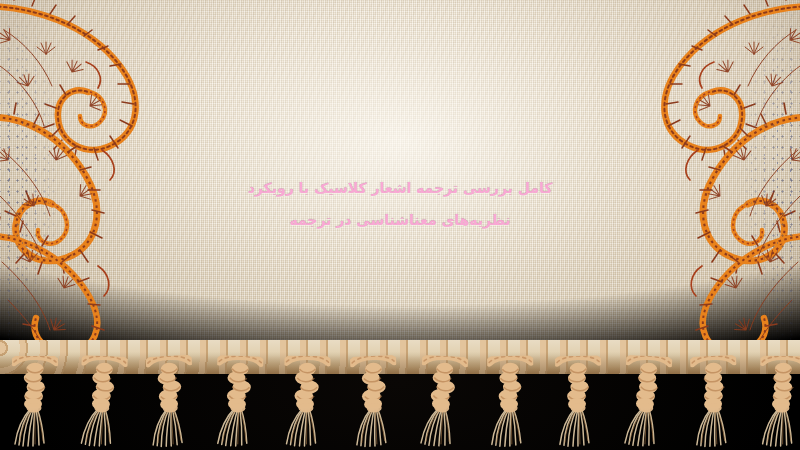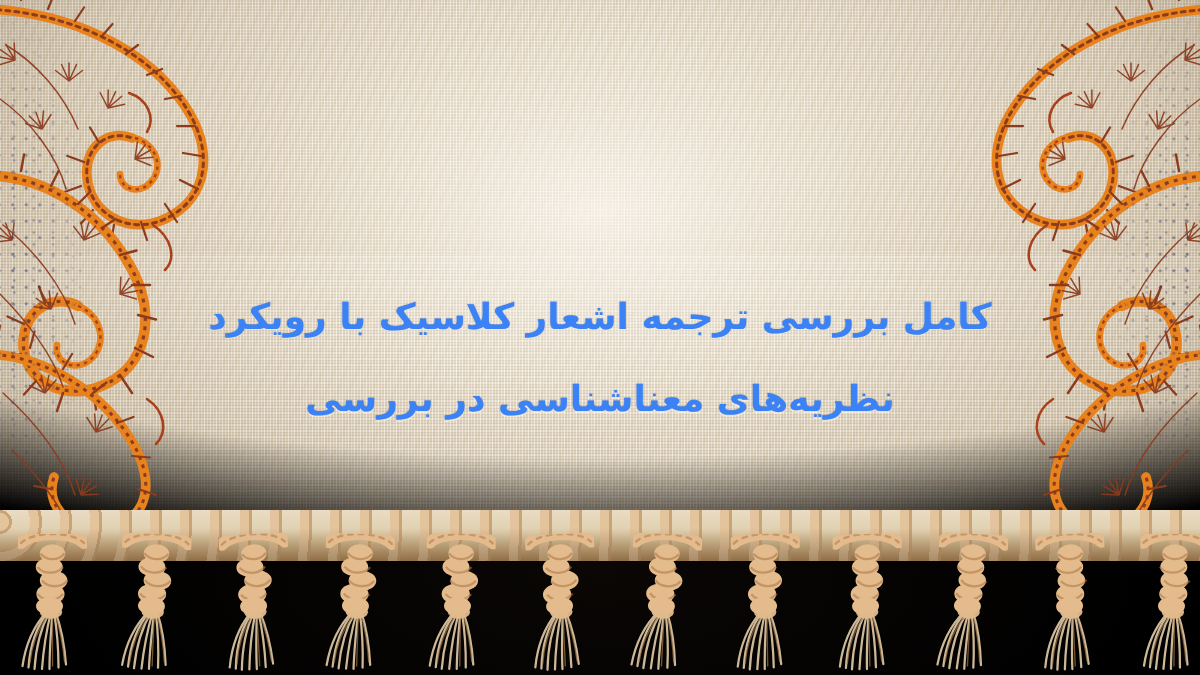--- a/index.html
+++ b/index.html
@@ -132,30 +132,29 @@
   .title-block {
     position: absolute;
     left: 0;
     top: 172px;
     width: 800px;
     text-align: center;
     direction: rtl;
   }
   .title-line {
     font-family: "DejaVu Sans", sans-serif;
-    font-size: 24px;
+    font-size: 14px;
     font-weight: 700;
     line-height: 32px;
-    color: #3b82f6;
+    color: #f9a8d4;
     letter-spacing: 0.1px;
     text-shadow:
       0 1px 0 rgba(255,250,240,0.55),
       0 0 1px rgba(0,0,0,0.35);
     white-space: nowrap;
-    margin-top: 23px;
   }
 </style>
 </head>
 <body>
 
 <div id="stage">
 
   <div class="backdrop"></div>
 
   <div class="fabric"></div>
@@ -362,21 +361,21 @@
       </g>
     </svg>
   </div>
   <div class="speckle right"></div>
 
   <div class="selvedge"></div>
   <div class="selvedge-shadow"></div>
 
   <div class="title-block">
     <div class="title-line">کامل بررسی ترجمه اشعار کلاسیک با رویکرد</div>
-    <div class="title-line">نظریه‌های معناشناسی در بررسی</div>
+    <div class="title-line">نظریه‌های معناشناسی در ترجمه</div>
   </div>
 
   <div class="fringe" id="fringe">
       <div class="tassel" style="left: 12px; transform: rotate(0deg);">
 <svg viewBox="0 0 46 94" xmlns="http://www.w3.org/2000/svg">
 
   <path d="M2 6 C 10 -2, 36 -2, 44 6" fill="none" stroke="#e3bb8c" stroke-width="8" stroke-linecap="round"></path>
   <path d="M2 6 C 10 -2, 36 -2, 44 6" fill="none" stroke="#b1794a" stroke-width="1.6" stroke-linecap="round" opacity="0.55" stroke-dasharray="3 4"></path>
 
   <g>

